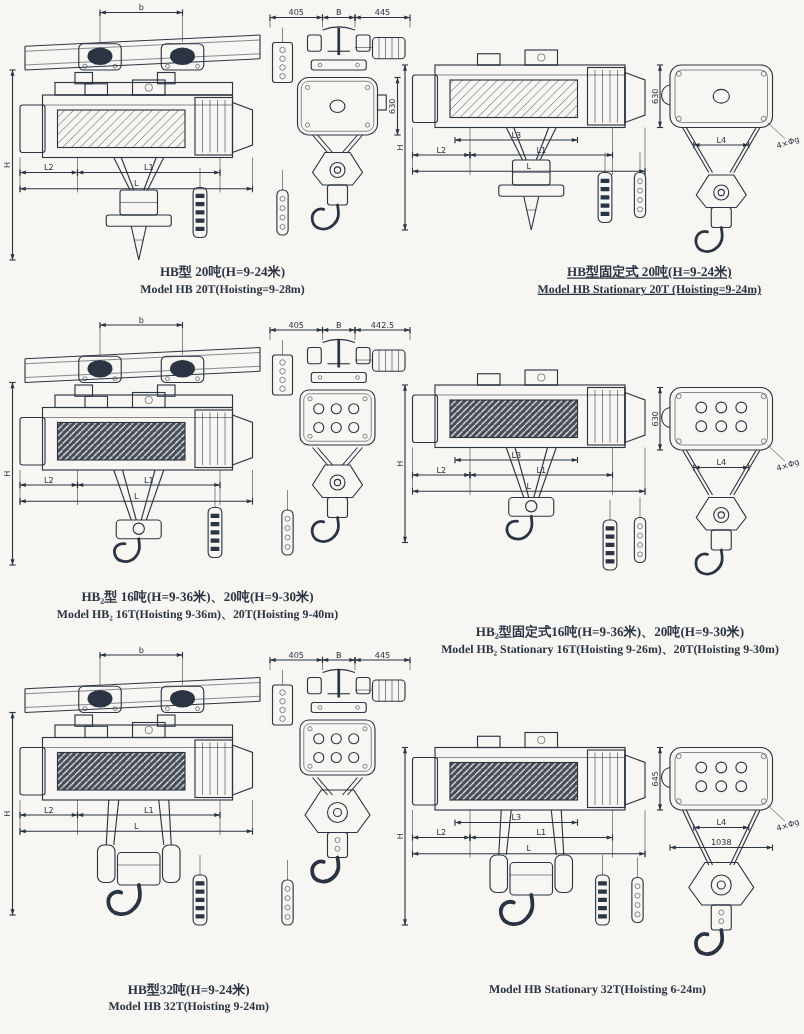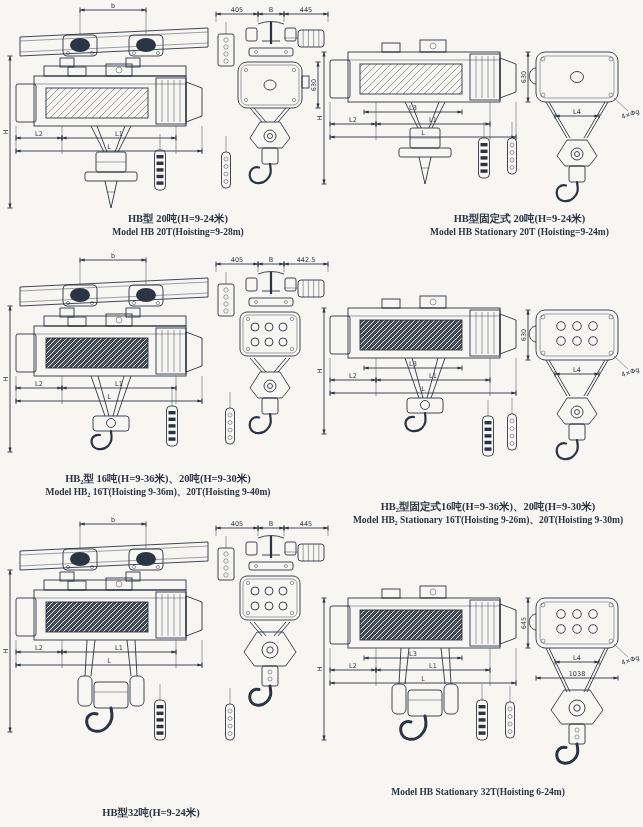--- a/index.html
+++ b/index.html
@@ -10,24 +10,24 @@
   .ln  {stroke:var(--ink);stroke-width:.9;fill:none;}
   .lnt {stroke:var(--ink);stroke-width:.45;fill:none;}
   .lnw {stroke:var(--ink);stroke-width:2.2;fill:none;}
   .lnk {stroke:var(--ink);stroke-width:2.2;fill:none;stroke-linecap:round;}
   .lnk2{stroke:var(--ink);stroke-width:3;fill:none;stroke-linecap:round;}
   .dim {font:6.5px "DejaVu Sans",sans-serif;fill:var(--ink);}
   .cap{position:absolute;text-align:center;color:var(--ink);font-weight:bold;}
   .cap .zh{font-size:10.5px;line-height:1.35;}
   .cap .en{font-size:9.5px;line-height:1.35;}
   #c0{left:48px;  top:212px; width:260px;}
-  #c1{left:396px; top:212px; width:247px;}
+  #c1{left:396px; top:212px; width:247px;text-decoration:underline;}
   #c2{left:14px;  top:472px; width:288px;}
   #c3{left:333px; top:500px; width:310px;}
-  #c4{left:28px;  top:786px; width:246px;margin-top:20px;}
+  #c4{left:28px;  top:786px; width:246px;}
   #c5{left:328px; top:786px; width:300px;}
 </style>
 </head>
 <body>
 
 <div id="page">
   <svg id="art" width="643" height="827" viewBox="0 0 643 827">
     <defs>
       <pattern id="h1" patternUnits="userSpaceOnUse" width="7" height="7">
         <path d="M0,7 L7,0" class="lnt"></path>
@@ -833,17 +833,18 @@
   <div class="cap" id="c2">
     <div class="zh">HB₂型 16吨(H=9-36米)、20吨(H=9-30米)</div>
     <div class="en">Model HB₂ 16T(Hoisting 9-36m)、20T(Hoisting 9-40m)</div>
   </div>
   <div class="cap" id="c3">
     <div class="zh">HB₂型固定式16吨(H=9-36米)、20吨(H=9-30米)</div>
     <div class="en">Model HB₂ Stationary 16T(Hoisting 9-26m)、20T(Hoisting 9-30m)</div>
   </div>
   <div class="cap" id="c4">
     <div class="zh">HB型32吨(H=9-24米)</div>
+    <div class="en">Model HB 32T(Hoisting 9-24m)</div>
   </div>
   <div class="cap" id="c5">
     <div class="en">Model HB Stationary 32T(Hoisting 6-24m)</div>
   </div>
 </div>
 
 </body></html>

